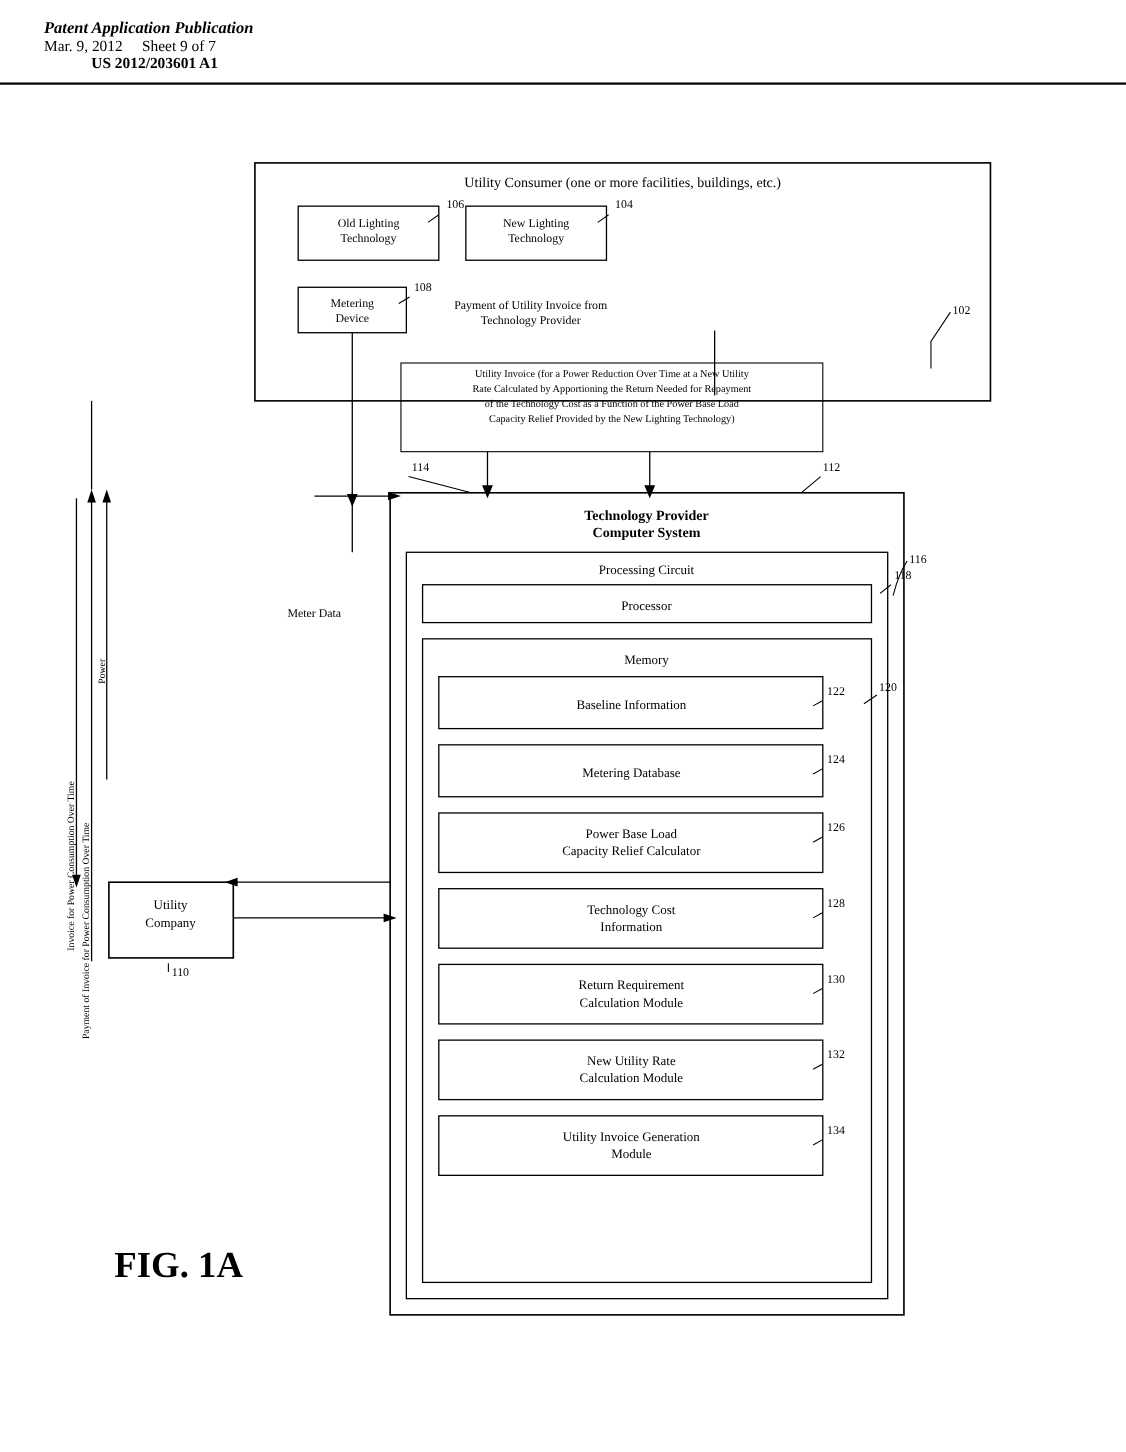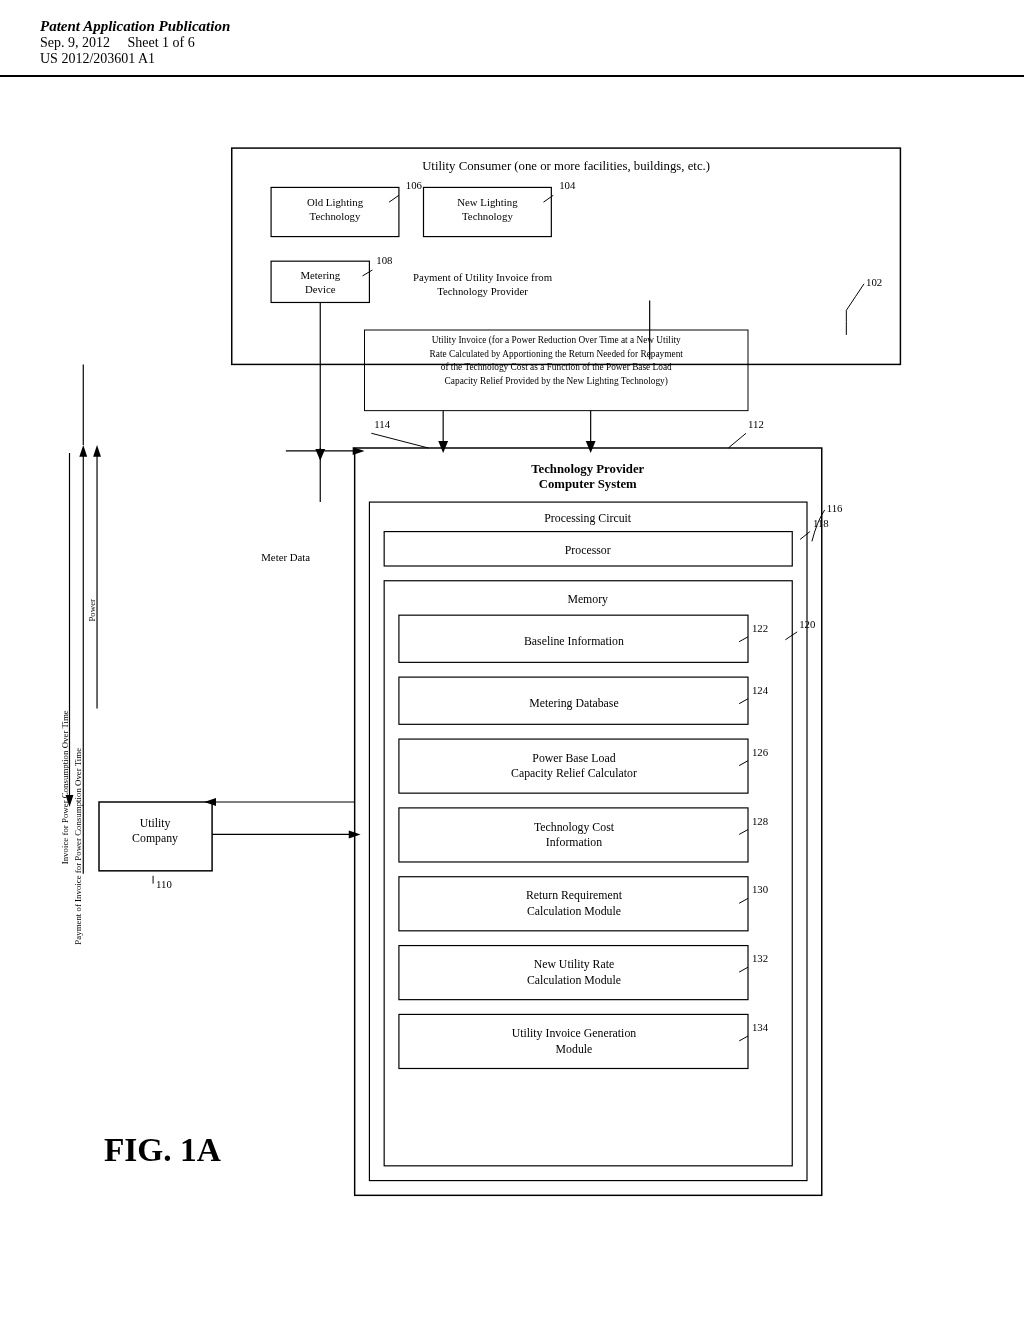--- a/index.html
+++ b/index.html
@@ -25,21 +25,22 @@
       font-size: 15px;
       font-weight: bold;
       font-style: italic;
     }
     .header-center {
       font-size: 14px;
       text-align: center;
     }
     .header-right {
       font-size: 14px;
-      font-weight: normal;
+      font-weight: bold;
+      margin-left: 43px;
     }
 
     
     .diagram-area {
       position: relative;
       width: 100%;
       padding: 32px 40px;
     }
 
     svg.main-diagram {
@@ -47,22 +48,22 @@
       height: 1150px;
       display: block;
     }
   </style>
 </head>
 <body>
 
 <div class="header">
   <div class="header-left">Patent Application Publication</div>
   <div class="header-center">
-    <span>Sep. 9, 2012</span>&nbsp;&nbsp;&nbsp;&nbsp;
-    <span>Sheet 1 of 6</span>
+    <span>Mar. 9, 2012</span>&nbsp;&nbsp;&nbsp;&nbsp;
+    <span>Sheet 9 of 7</span>
   </div>
   <div class="header-right">US 2012/203601 A1</div>
 </div>
 
 <div class="diagram-area">
   <svg class="main-diagram" viewBox="0 0 960 1150" xmlns="http://www.w3.org/2000/svg">
 
     <defs>
       <style>
         text { font-family: 'Times New Roman', Times, serif; }

